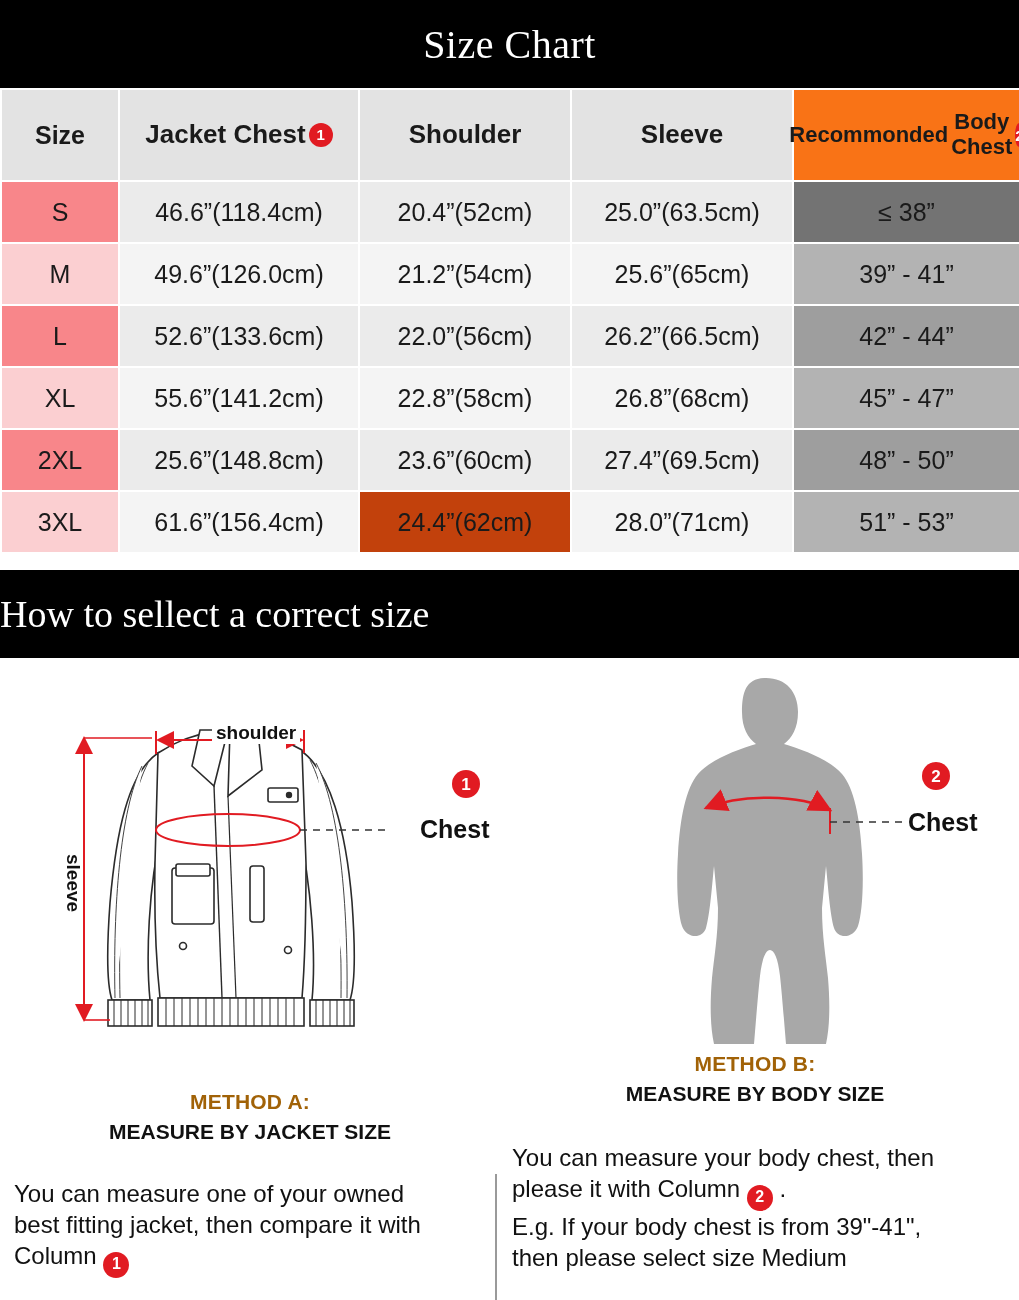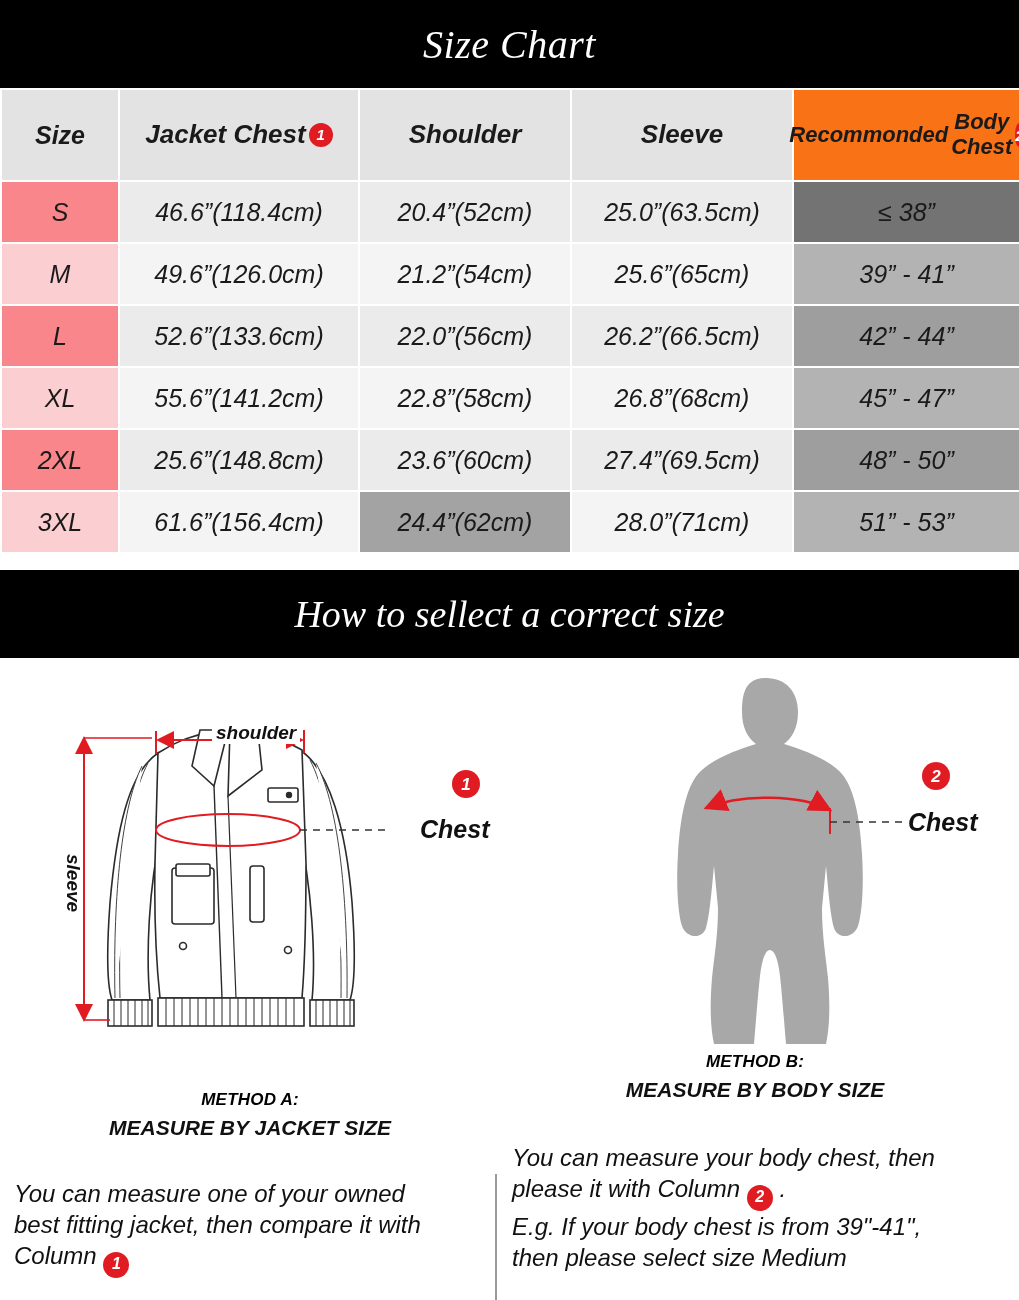--- a/index.html
+++ b/index.html
@@ -13,21 +13,20 @@
     height: 1300px;
     font-family: "Liberation Sans", sans-serif;
     color: #1a1a1a;
     overflow: hidden;
   }
   .page {
     width: 1019px;
     height: 1292px;
     position: relative;
     background: #ffffff;
-    font-style: italic;
   }
 
   
   .chart-title-bar {
     background: #000000;
     color: #ffffff;
     height: 88px;
     display: flex;
     align-items: center;
     justify-content: center;
@@ -103,21 +102,21 @@
   td.cell-body { font-size: 25px; }
 
   
   .spacer-white { height: 16px; background: #ffffff; }
   .how-title-bar {
     background: #000000;
     color: #ffffff;
     height: 88px;
     display: flex;
     align-items: center;
-    justify-content: center;
+    justify-content: flex-start;
   }
   .how-title-bar .title {
     font-family: "Liberation Serif", serif;
     font-size: 38px;
   }
 
   
   .illus-wrap {
     position: relative;
     width: 1019px;
@@ -129,22 +128,22 @@
   .methods {
     position: relative;
     width: 1019px;
     padding: 0 8px;
   }
   .method-a-cap, .method-b-cap {
     position: absolute;
     text-align: center;
   }
   .m-title {
-    color: #000000;
-    font-size: 17px;
+    color: #a16207;
+    font-size: 21px;
     font-weight: bold;
     letter-spacing: 0.2px;
   }
   .m-sub {
     color: #111111;
     font-size: 21px;
     font-weight: bold;
     margin-top: 6px;
   }
   .para {
@@ -247,21 +246,21 @@
         <tr>
           <td class="cell-size" style="background: rgb(248, 134, 138);">2XL</td>
           <td style="background: rgb(235, 235, 235);">25.6”(148.8cm)</td>
           <td style="background: rgb(235, 235, 235);">23.6”(60cm)</td>
           <td style="background: rgb(235, 235, 235);">27.4”(69.5cm)</td>
           <td class="cell-body" style="background: rgb(158, 158, 158);">48” - 50”</td>
         </tr>
         <tr>
           <td class="cell-size" style="background: rgb(251, 207, 209);">3XL</td>
           <td style="background: rgb(244, 244, 244);">61.6”(156.4cm)</td>
-          <td style="background: #a3a3a3;">24.4”(62cm)</td>
+          <td style="background: #c2410c;">24.4”(62cm)</td>
           <td style="background: rgb(244, 244, 244);">28.0”(71cm)</td>
           <td class="cell-body" style="background: rgb(179, 179, 179);">51” - 53”</td>
         </tr>
       </tbody>
   </table>
 
   <div class="spacer-white"></div>
 
   <div class="how-title-bar">
     <span class="title">How to sellect a correct size</span>

